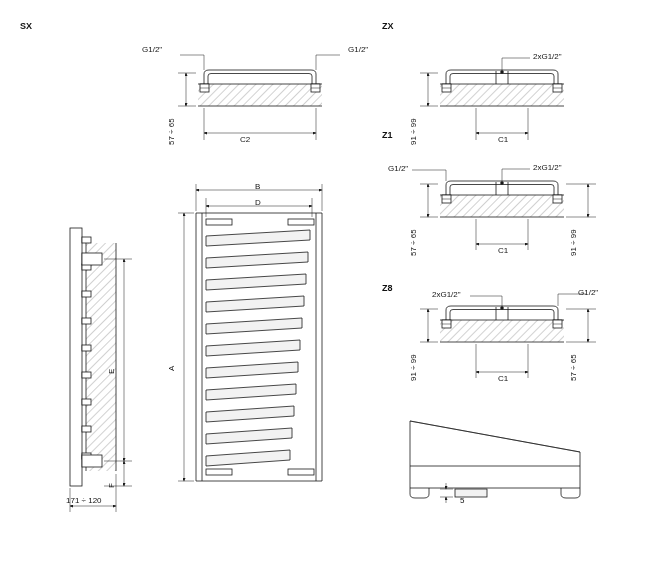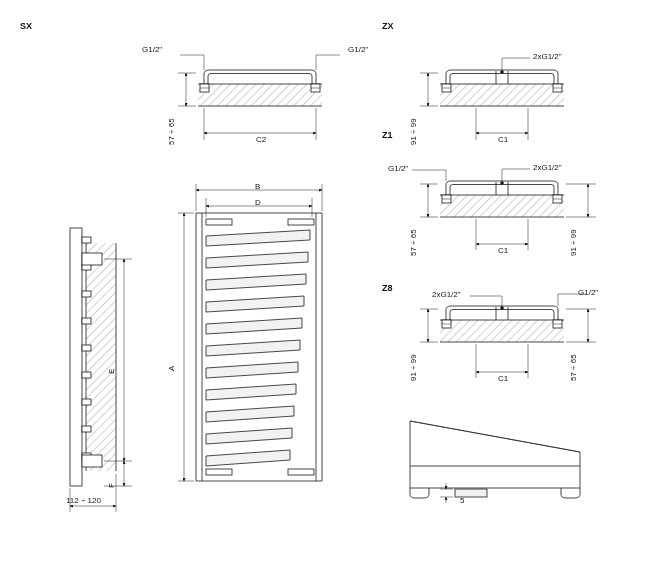--- a/index.html
+++ b/index.html
@@ -280,21 +280,21 @@
   </svg>
 
   <div class="lbl bold" style="left:20px; top:22px;">SX</div>
   <div class="lbl bold" style="left:382px; top:22px;">ZX</div>
   <div class="lbl bold" style="left:382px; top:131px;">Z1</div>
   <div class="lbl bold" style="left:382px; top:284px;">Z8</div>
 
   <div class="lbl" style="left:142px; top:46px;">G1/2"</div>
   <div class="lbl" style="left:348px; top:46px;">G1/2"</div>
   <div class="lbl vert" style="left:176px; top:137px;">57 ÷ 65</div>
-  <div class="lbl" style="left:256px; top:136px;">C2</div>
+  <div class="lbl" style="left:240px; top:136px;">C2</div>
 
   <div class="lbl" style="left:533px; top:53px;">2xG1/2"</div>
   <div class="lbl vert" style="left:418px; top:137px;">91 ÷ 99</div>
   <div class="lbl" style="left:498px; top:136px;">C1</div>
 
   <div class="lbl" style="left:388px; top:165px;">G1/2"</div>
   <div class="lbl" style="left:533px; top:164px;">2xG1/2"</div>
   <div class="lbl vert" style="left:418px; top:248px;">57 ÷ 65</div>
   <div class="lbl vert" style="left:578px; top:248px;">91 ÷ 99</div>
   <div class="lbl" style="left:498px; top:247px;">C1</div>
@@ -304,17 +304,17 @@
   <div class="lbl vert" style="left:418px; top:373px;">91 ÷ 99</div>
   <div class="lbl vert" style="left:578px; top:373px;">57 ÷ 65</div>
   <div class="lbl" style="left:498px; top:375px;">C1</div>
 
   <div class="lbl" style="left:255px; top:183px;">B</div>
   <div class="lbl" style="left:255px; top:199px;">D</div>
   <div class="lbl vert" style="left:176px; top:363px;">A</div>
 
   <div class="lbl vert" style="left:116px; top:366px;">E</div>
   <div class="lbl vert" style="left:116px; top:480px;">F</div>
-  <div class="lbl" style="left:66px; top:497px;">112 ÷ 120</div>
+  <div class="lbl" style="left:66px; top:497px;">171 ÷ 120</div>
 
   <div class="lbl" style="left:460px; top:497px;">5</div>
 
 </div>
 
 </body></html>

